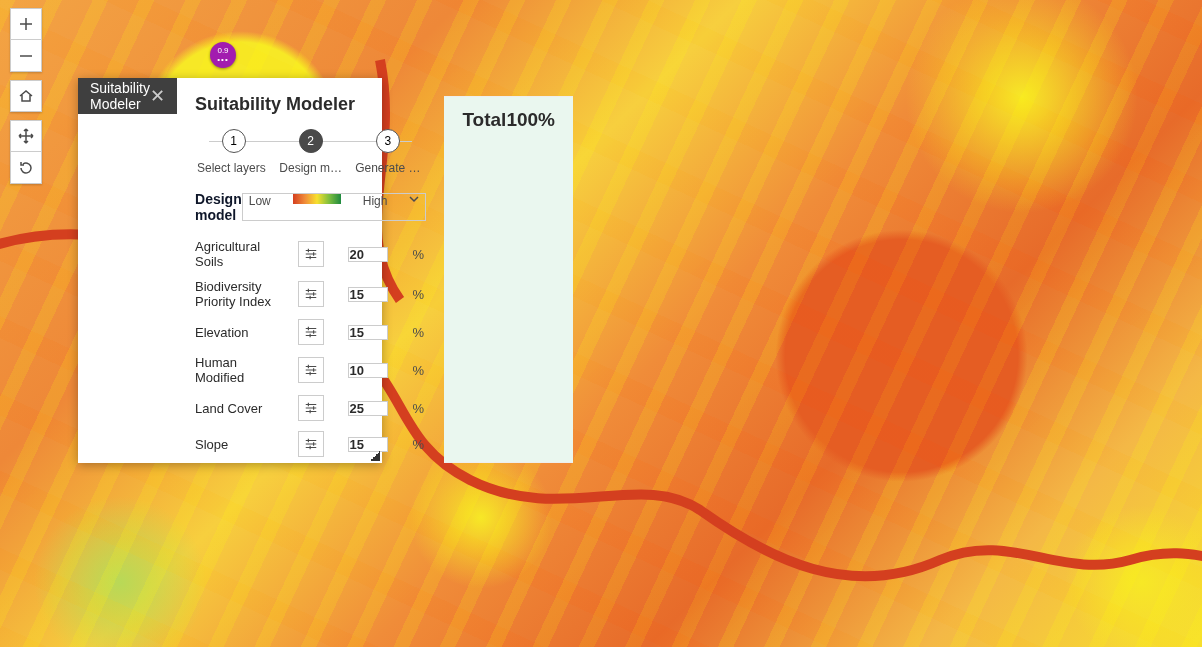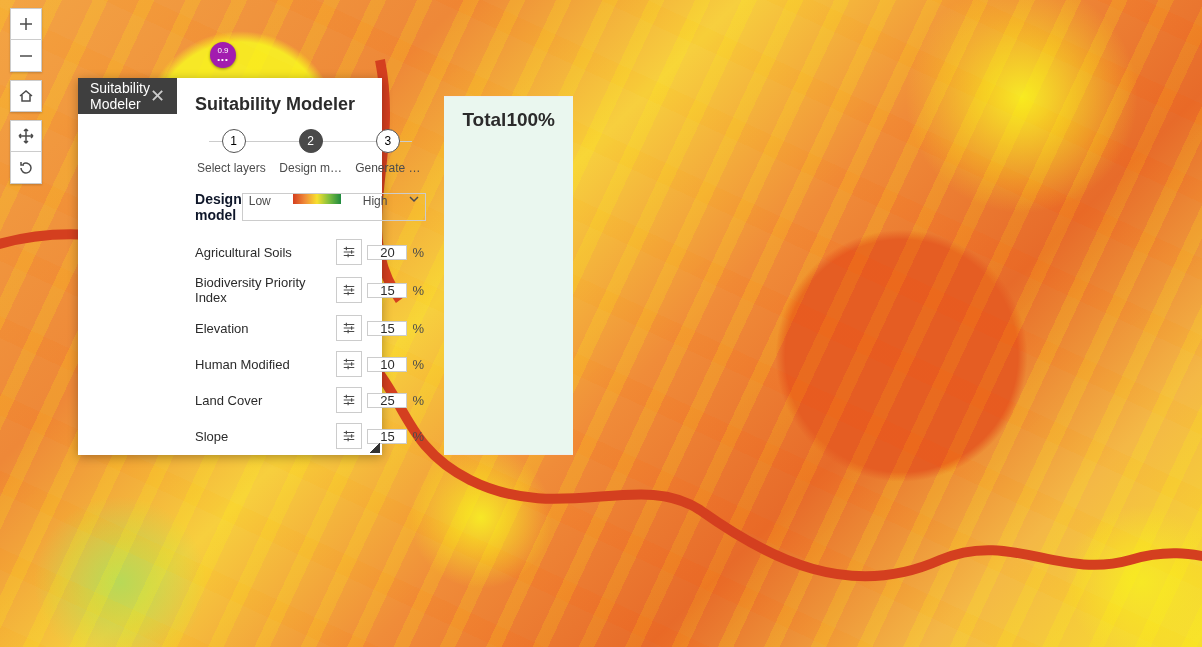--- a/index.html
+++ b/index.html
@@ -106,25 +106,25 @@
   .section-row .label { font-size:14px; font-weight:600; color:#0f172a;}
   .legend-select {
     border:1px solid #ccc; height:28px; padding:0 6px;
     display:flex; align-items:flex-start; gap:22px; font-size:12px; color:#4c4c4c;
     cursor:pointer;
   }
   .ramp { width:48px; height:10px; background: linear-gradient(90deg,#d43f1f,#f08c39,#f7e02e,#7fbf3f,#1f8a3f); }
 
   
   .criteria { display:flex; flex-direction:column; gap:10px; }
-  .crit-row { display:flex; align-items:center; gap:5px; font-size:13px; color:#2b2b2b;}
+  .crit-row { display:flex; align-items:center; gap:24px; font-size:13px; color:#2b2b2b;}
   .crit-row .name { flex:1; }
   .icon-btn { width:26px; height:26px; border:1px solid #ccc; display:flex; align-items:center; justify-content:center; cursor:pointer; background:#fff;}
   .icon-btn svg { width:14px; height:14px; stroke:#4c4c4c; stroke-width:1.3; fill:none;}
-  .val-input { width:40px; height:15px; border:1px solid #ccc; text-align:center; font-size:13px; color:#2b2b2b;}
+  .val-input { width:40px; height:15px; border:1px solid #ccc; font-size:13px; color:#2b2b2b;font-weight:bold;}
   .pct { font-size:13px; color:#4c4c4c; width:14px; }
 
   
   .total-bar {
     margin-top:18px; padding:12px 18px; background:#eaf7ef;
     display:flex; justify-content:space-between; font-size:19px; font-weight:600; color:#2b2b2b;
     border-top:1px solid #eee; border-bottom:1px solid #eee;
   }
 
   

